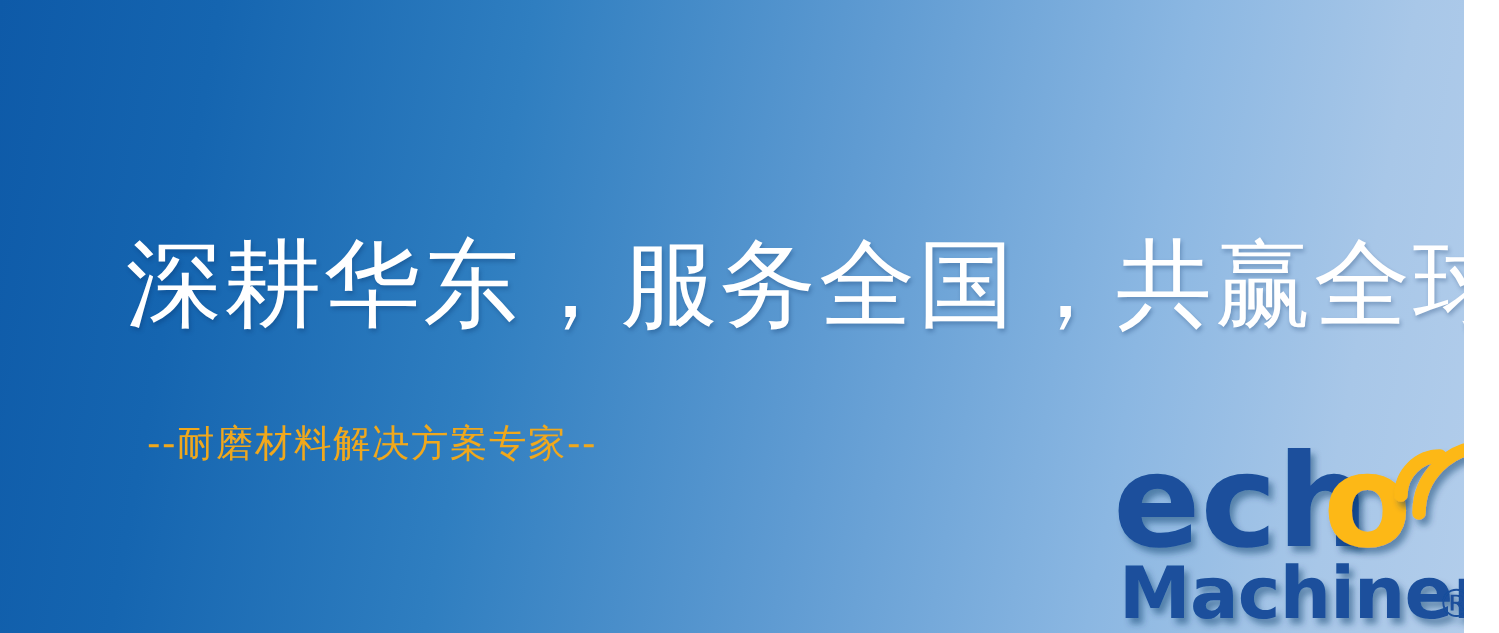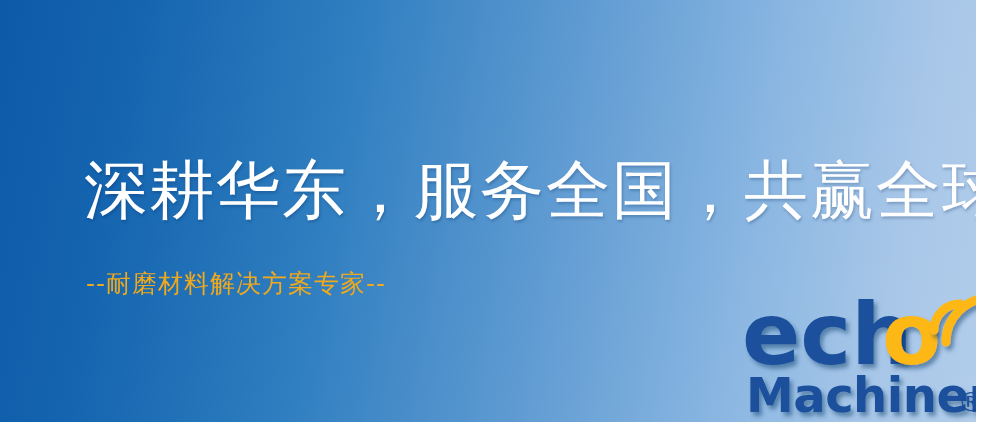--- a/index.html
+++ b/index.html
@@ -39,21 +39,21 @@
     color: #ffffff;
     white-space: nowrap;
     text-shadow: 1px 2px 3px rgba(0, 40, 90, 0.28);
   }
 
   
   #subtitle {
     position: absolute;
     left: 86px;
     top: 268px;
-    margin: 0;
+    margin: 12px;
     font-family: "DejaVu Sans", "Liberation Sans", sans-serif;
     font-weight: 400;
     font-size: 25px;
     line-height: 32px;
     letter-spacing: 1px;
     color: #f0a81c;
     white-space: nowrap;
   }
 
   

